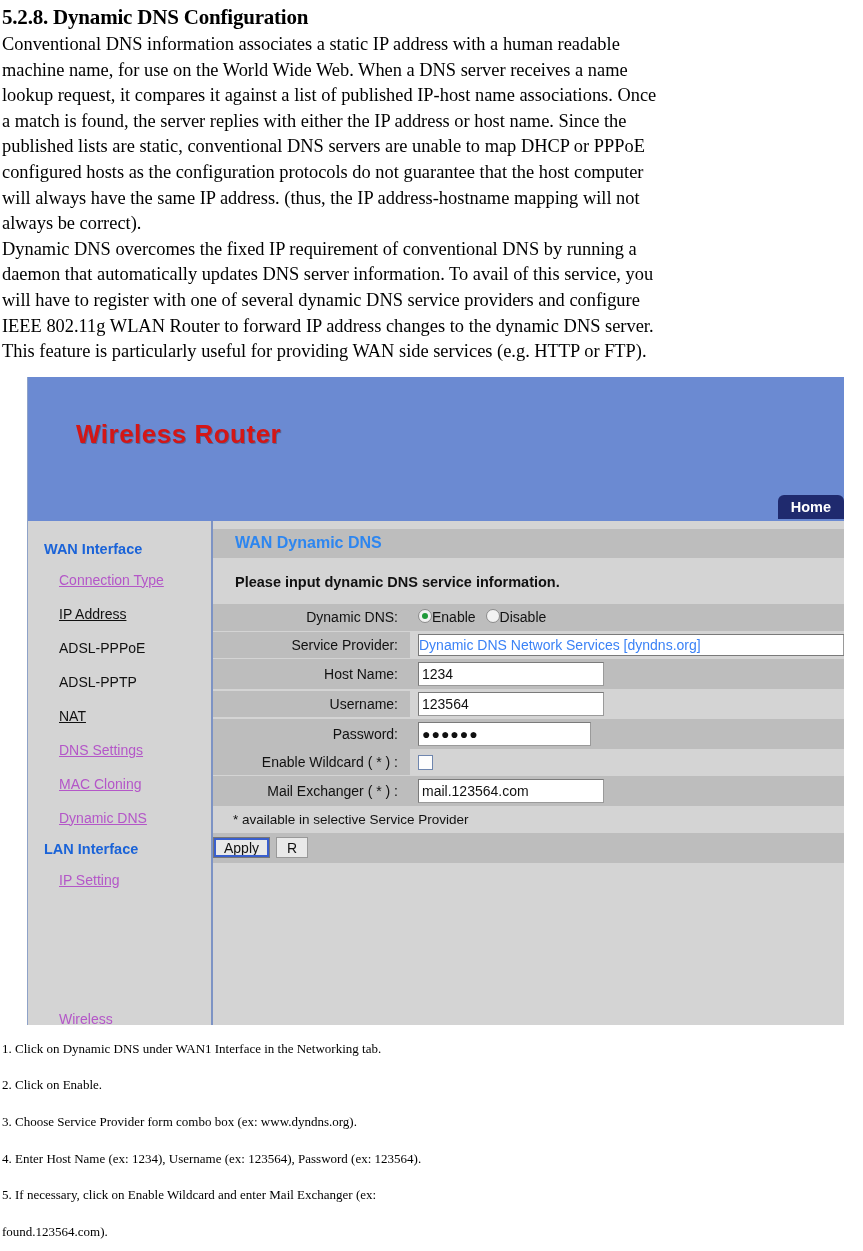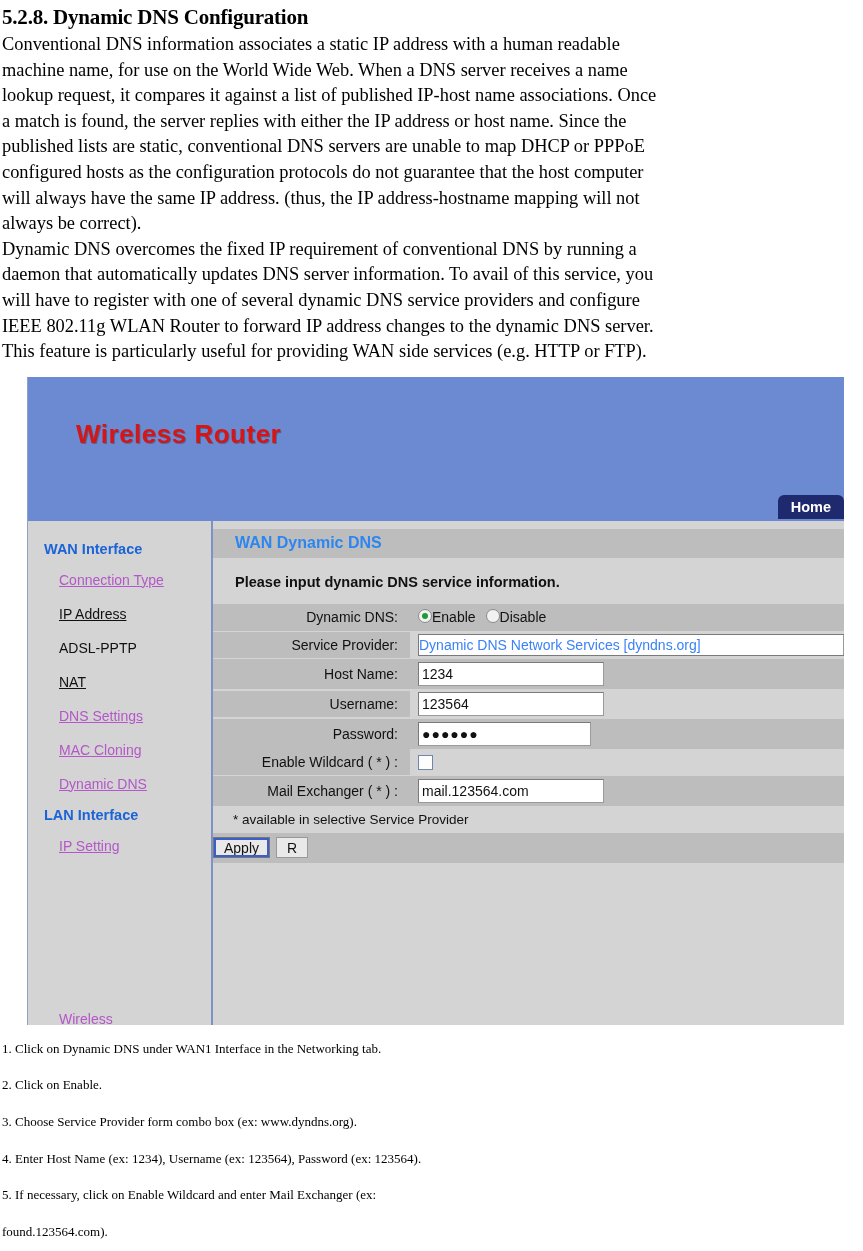--- a/index.html
+++ b/index.html
@@ -206,20 +206,21 @@
       <div class="tab">Administration</div>
       <div class="tab">Help</div>
     </div>
 
     <div class="shot-body">
 
       <div class="sidebar">
         <div class="side-group">WAN Interface</div>
         <div class="side-link visited">Connection Type</div>
         <div class="side-link black-u">IP Address</div>
+        <div class="side-link plain">ADSL-PPPoE</div>
         <div class="side-link plain">ADSL-PPTP</div>
         <div class="side-link black-u">NAT</div>
         <div class="side-link visited">DNS Settings</div>
         <div class="side-link visited">MAC Cloning</div>
         <div class="side-link visited">Dynamic DNS</div>
         <div class="side-group">LAN Interface</div>
         <div class="side-link visited">IP Setting</div>
         <div class="side-clip">
           <div class="side-link visited">Wireless</div>
         </div>

